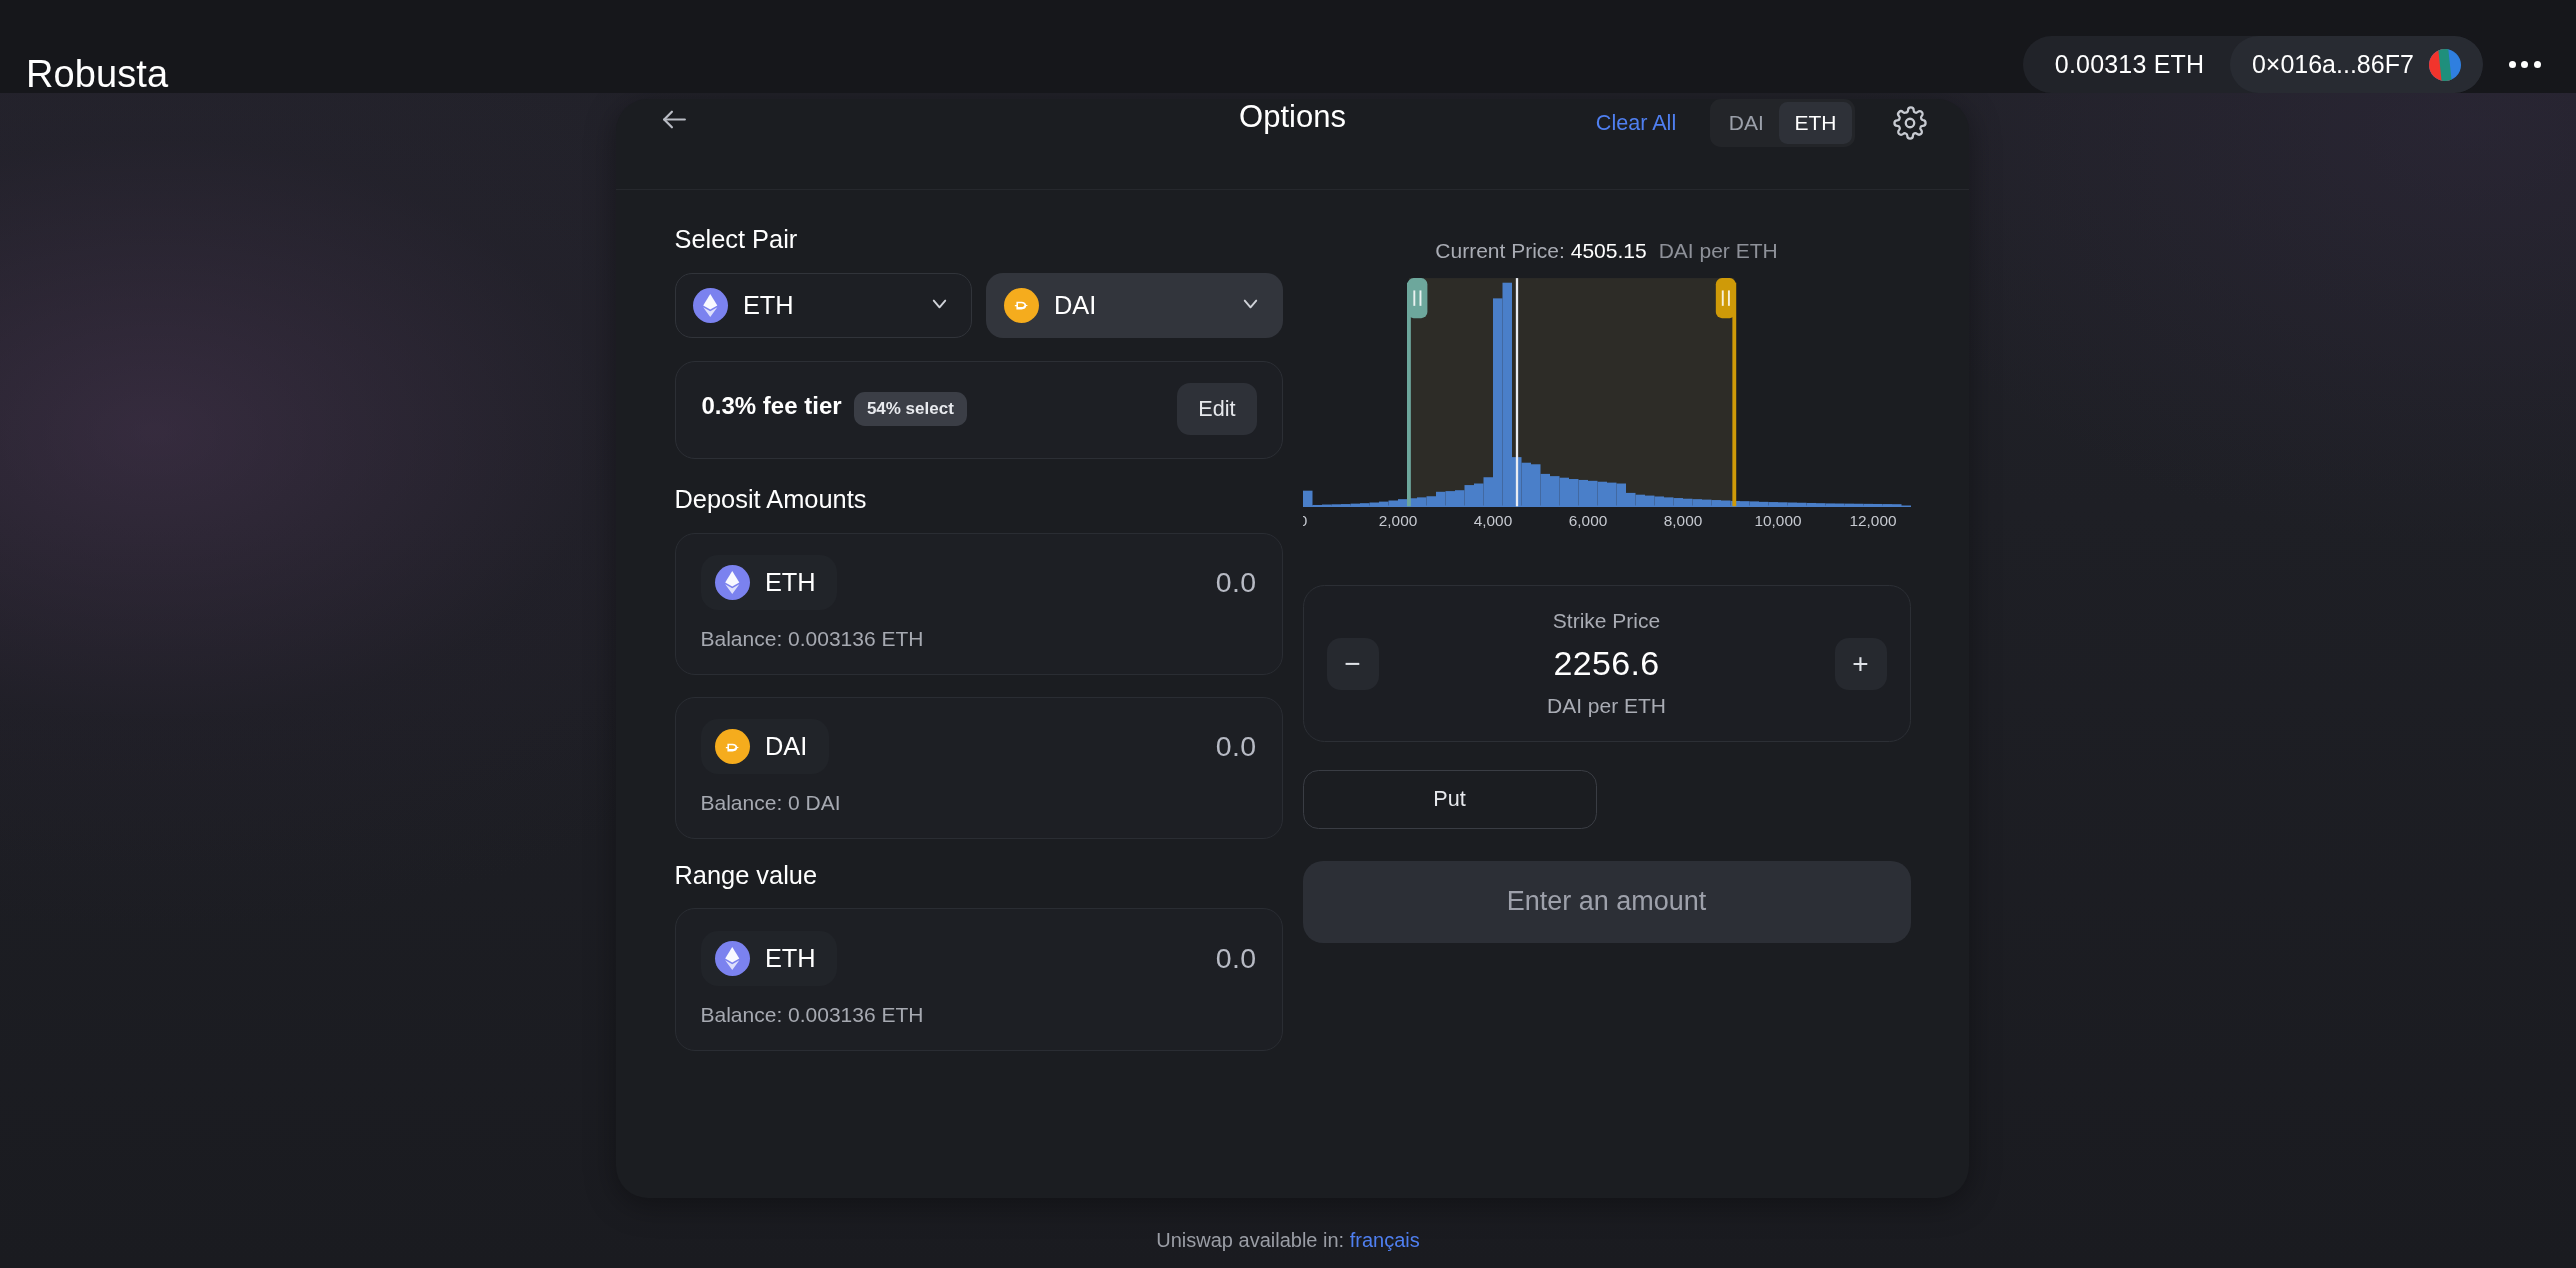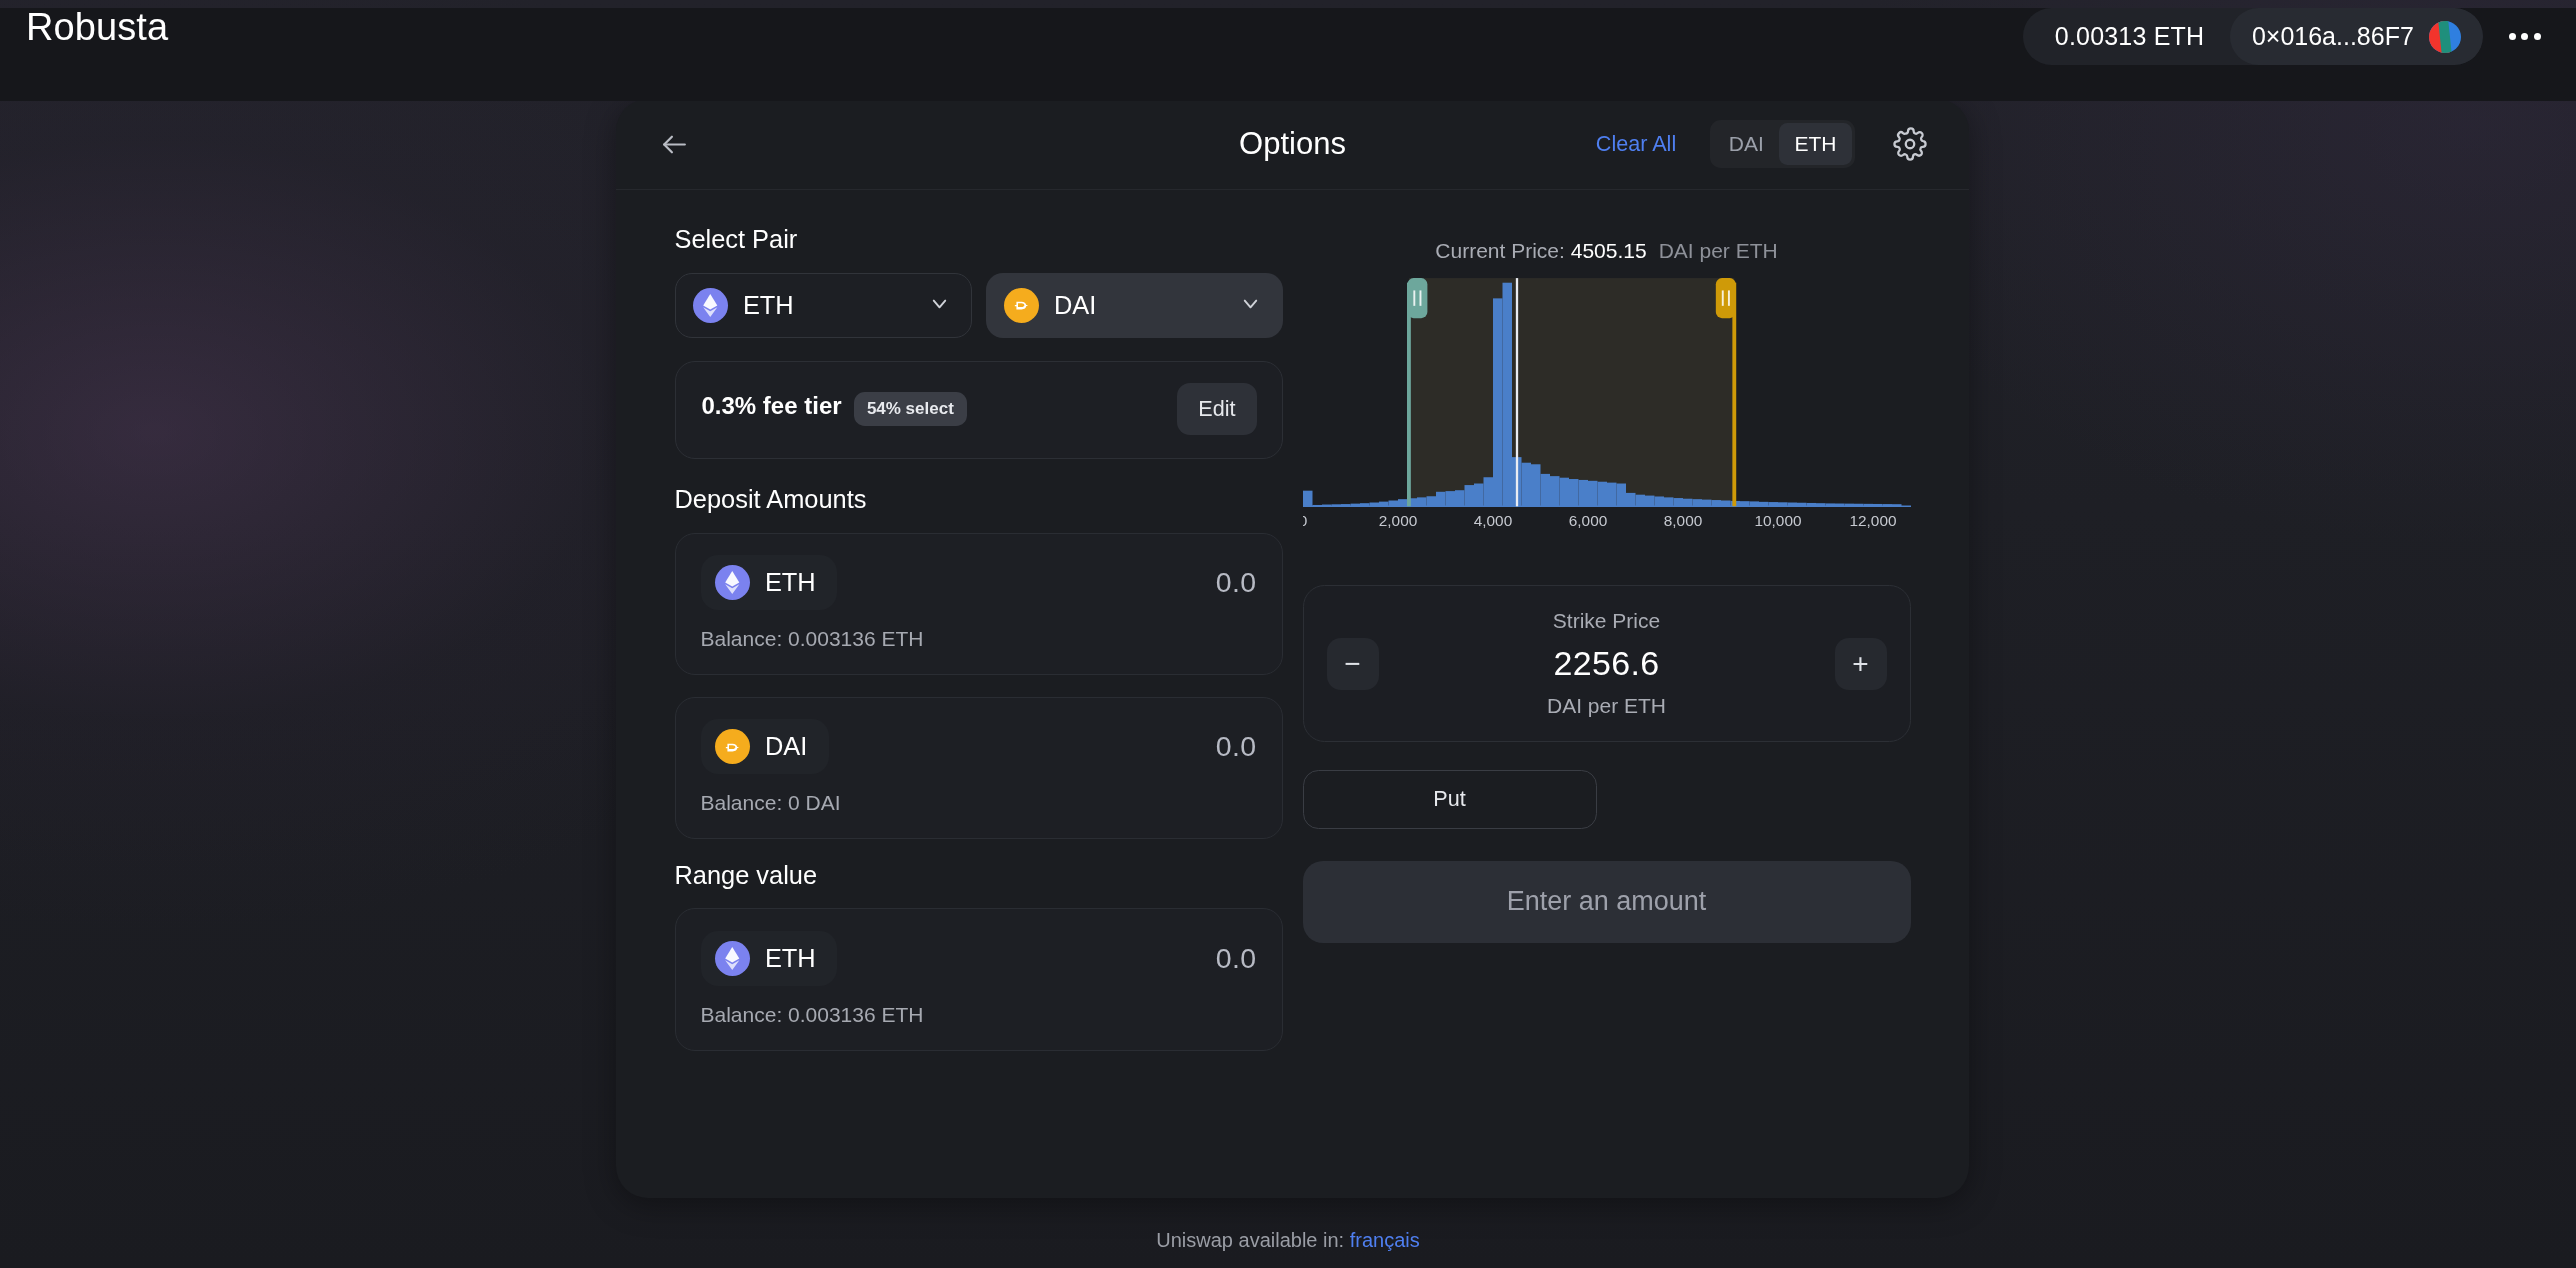--- a/index.html
+++ b/index.html
@@ -24,24 +24,23 @@
   }
 
   
   .topbar {
     position: absolute;
     top: 0; left: 0;
     width: 2576px;
     height: 93px;
     background: #16171b;
     display: flex;
-    align-items: flex-start;
+    align-items: flex-end;
     padding: 0 29px 0 26px;
     z-index: 40;
-    margin-top: 8px;
   }
   .brand {
     font-size: 38px;
     font-weight: 400;
     color: #ffffff;
     letter-spacing: 0.1px;
     line-height: 1;
   }
   .topbar-right {
     margin-left: auto;
@@ -125,21 +124,21 @@
     background: #1b1d21;
     border-radius: 32px;
     box-shadow: 0 6.2px 31px rgba(0,0,0,0.35);
     z-index: 20;
   }
 
   .card-head {
     position: relative;
     height: 91px;
     display: flex;
-    align-items: center;
+    align-items: flex-start;
     padding: 0 38px 0 38px;
     border-bottom: 0.8px solid #26282d;
   }
   .back-arrow {
     width: 40px; height: 40px;
     display: flex; align-items: center; justify-content: center;
     color: #b9bcc4;
     cursor: pointer;
   }
   .card-title {

